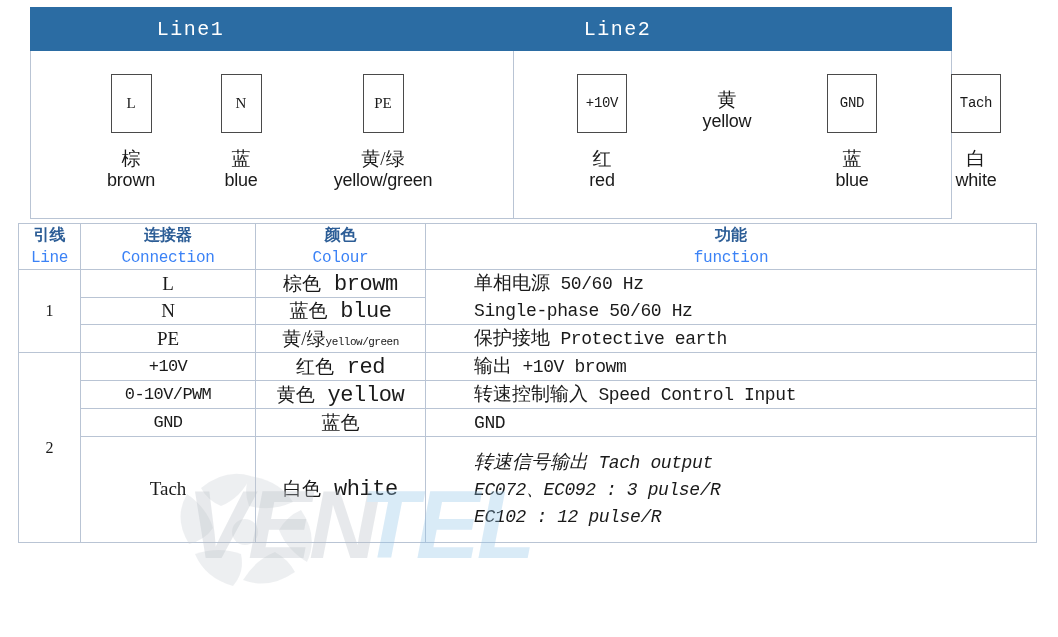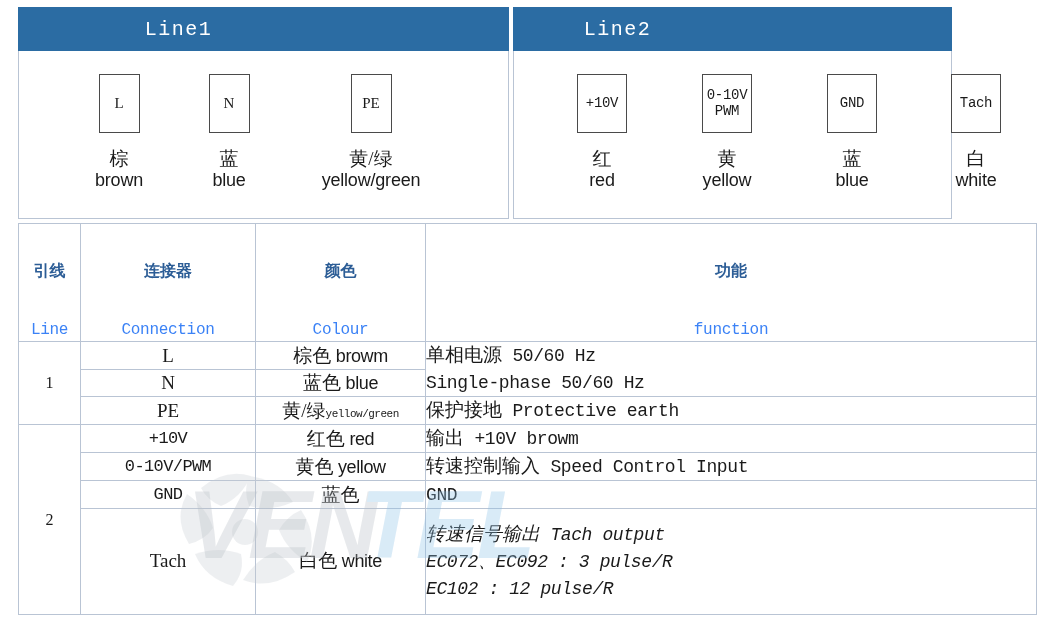--- a/index.html
+++ b/index.html
@@ -38,21 +38,21 @@
   }
   .panel {
     position: absolute;
     top: 7px;
     bottom: 0;
     border: 1px solid #b9c4d4;
     border-top: none;
     box-sizing: border-box;
     background: #fff;
   }
-  .panel-1 { left: 18px; width: 491px; }
+  .panel-1 { left: 30px; width: 491px; }
   .panel-2 { left: 513px; width: 439px; }
 
   .panel-head {
     position: absolute;
     top: 0; left: -1px; right: -1px;
     height: 44px;
     background: #2b6ca3;
   }
   .panel-head span {
     position: absolute;
@@ -149,48 +149,48 @@
   td.hd-l { text-align: center;  padding: 9px 0 9px 10px; }
 
   .cell-c { text-align: center; }
   .cell-l { text-align: left; padding-left: 12px; }
 
   .t-serif {
     font-size: 19px;
     font-family: "Liberation Serif", "DejaVu Serif", serif;
   }
   .t-mono {
-    font-size: 18px;
-    font-family: Liberation Sans, sans-serif;
+    font-size: 22px;
+    font-family: Liberation Mono, monospace;
     letter-spacing: -0.4px;
   }
   .t-mono-sm {
     font-size: 17px;
     font-family: "Liberation Mono", "DejaVu Sans Mono", monospace;
     letter-spacing: -0.6px;
   }
   .t-tiny {
     font-size: 11px;
     font-family: "Liberation Mono", "DejaVu Sans Mono", monospace;
     letter-spacing: -0.5px;
     vertical-align: baseline;
   }
   .ln {
     display: block;
     line-height: 1.42;
     white-space: nowrap;
-    margin-top: 36px;
   }
   .fn-line {
     display: block;
     line-height: 1.33;
     white-space: nowrap;
     font-size: 18px;
     font-family: "Liberation Mono", "DejaVu Sans Mono", monospace;
     letter-spacing: -0.4px;
+    margin-left: 48px;
   }
   .fn-line .cjk {
     font-family: "Liberation Serif", "DejaVu Serif", serif;
     font-size: 19px;
     letter-spacing: 0;
   }
   .pad-v { padding: 8px 0; }
 </style>
 </head>
 <body>
@@ -256,24 +256,20 @@
 
       <div class="conn" style="left:38px;  top:23px; width:100px;">
         <div class="conn-box wide">
           <span class="bl">+10V</span>
         </div>
         <div class="conn-cn">红</div>
         <div class="conn-en">red</div>
       </div>
 
       <div class="conn" style="left:158px; top:23px; width:110px;">
-        <div class="conn-box wide">
-          <span class="bl">0-10V</span>
-          <span class="bl">PWM</span>
-        </div>
         <div class="conn-cn">黄</div>
         <div class="conn-en">yellow</div>
       </div>
 
       <div class="conn" style="left:288px; top:23px; width:100px;">
         <div class="conn-box wide">
           <span class="bl">GND</span>
         </div>
         <div class="conn-cn">蓝</div>
         <div class="conn-en">blue</div>

